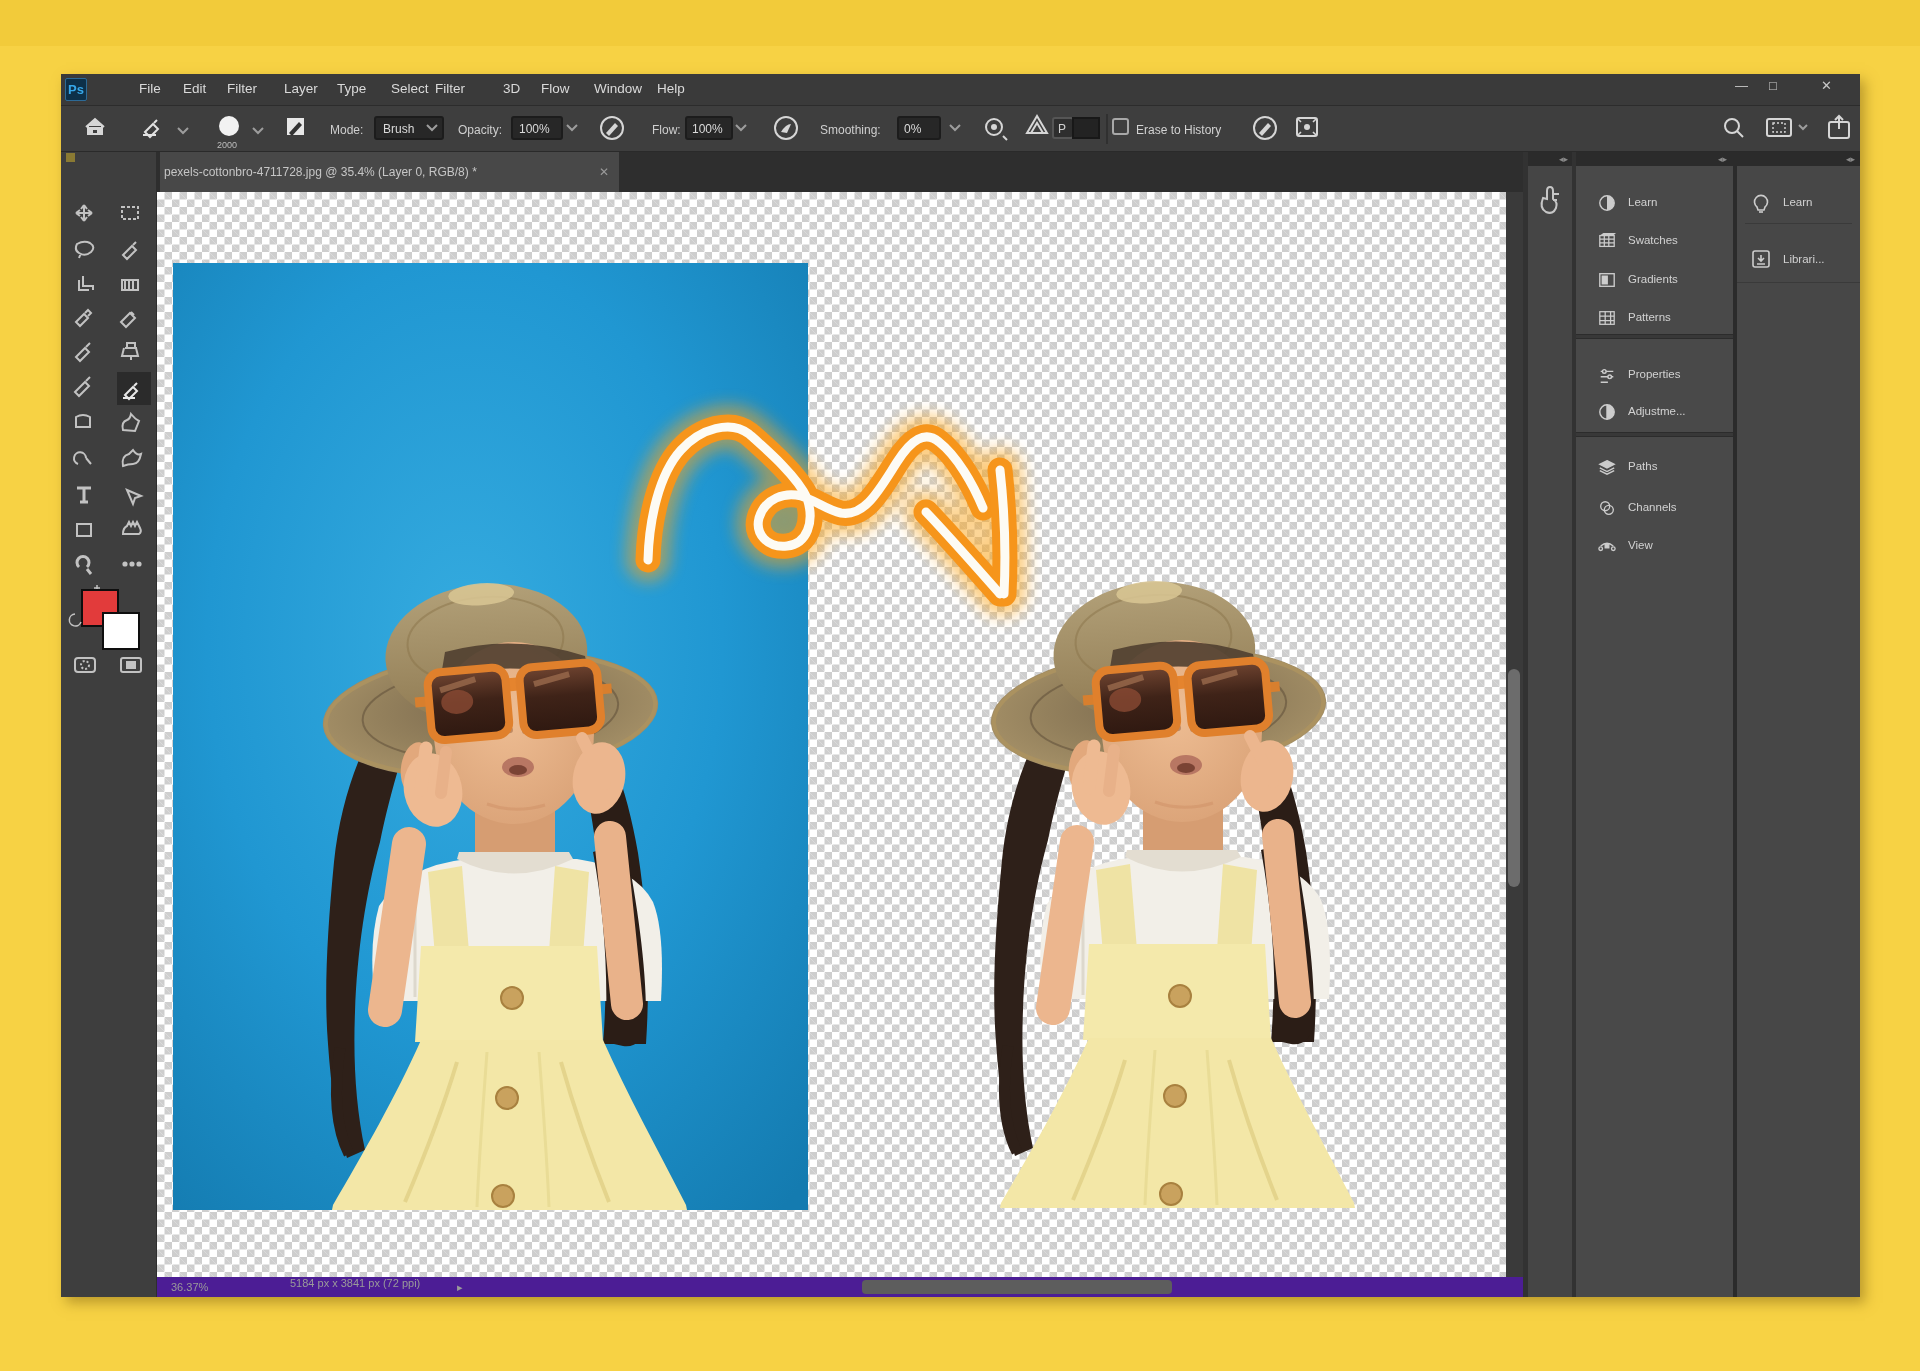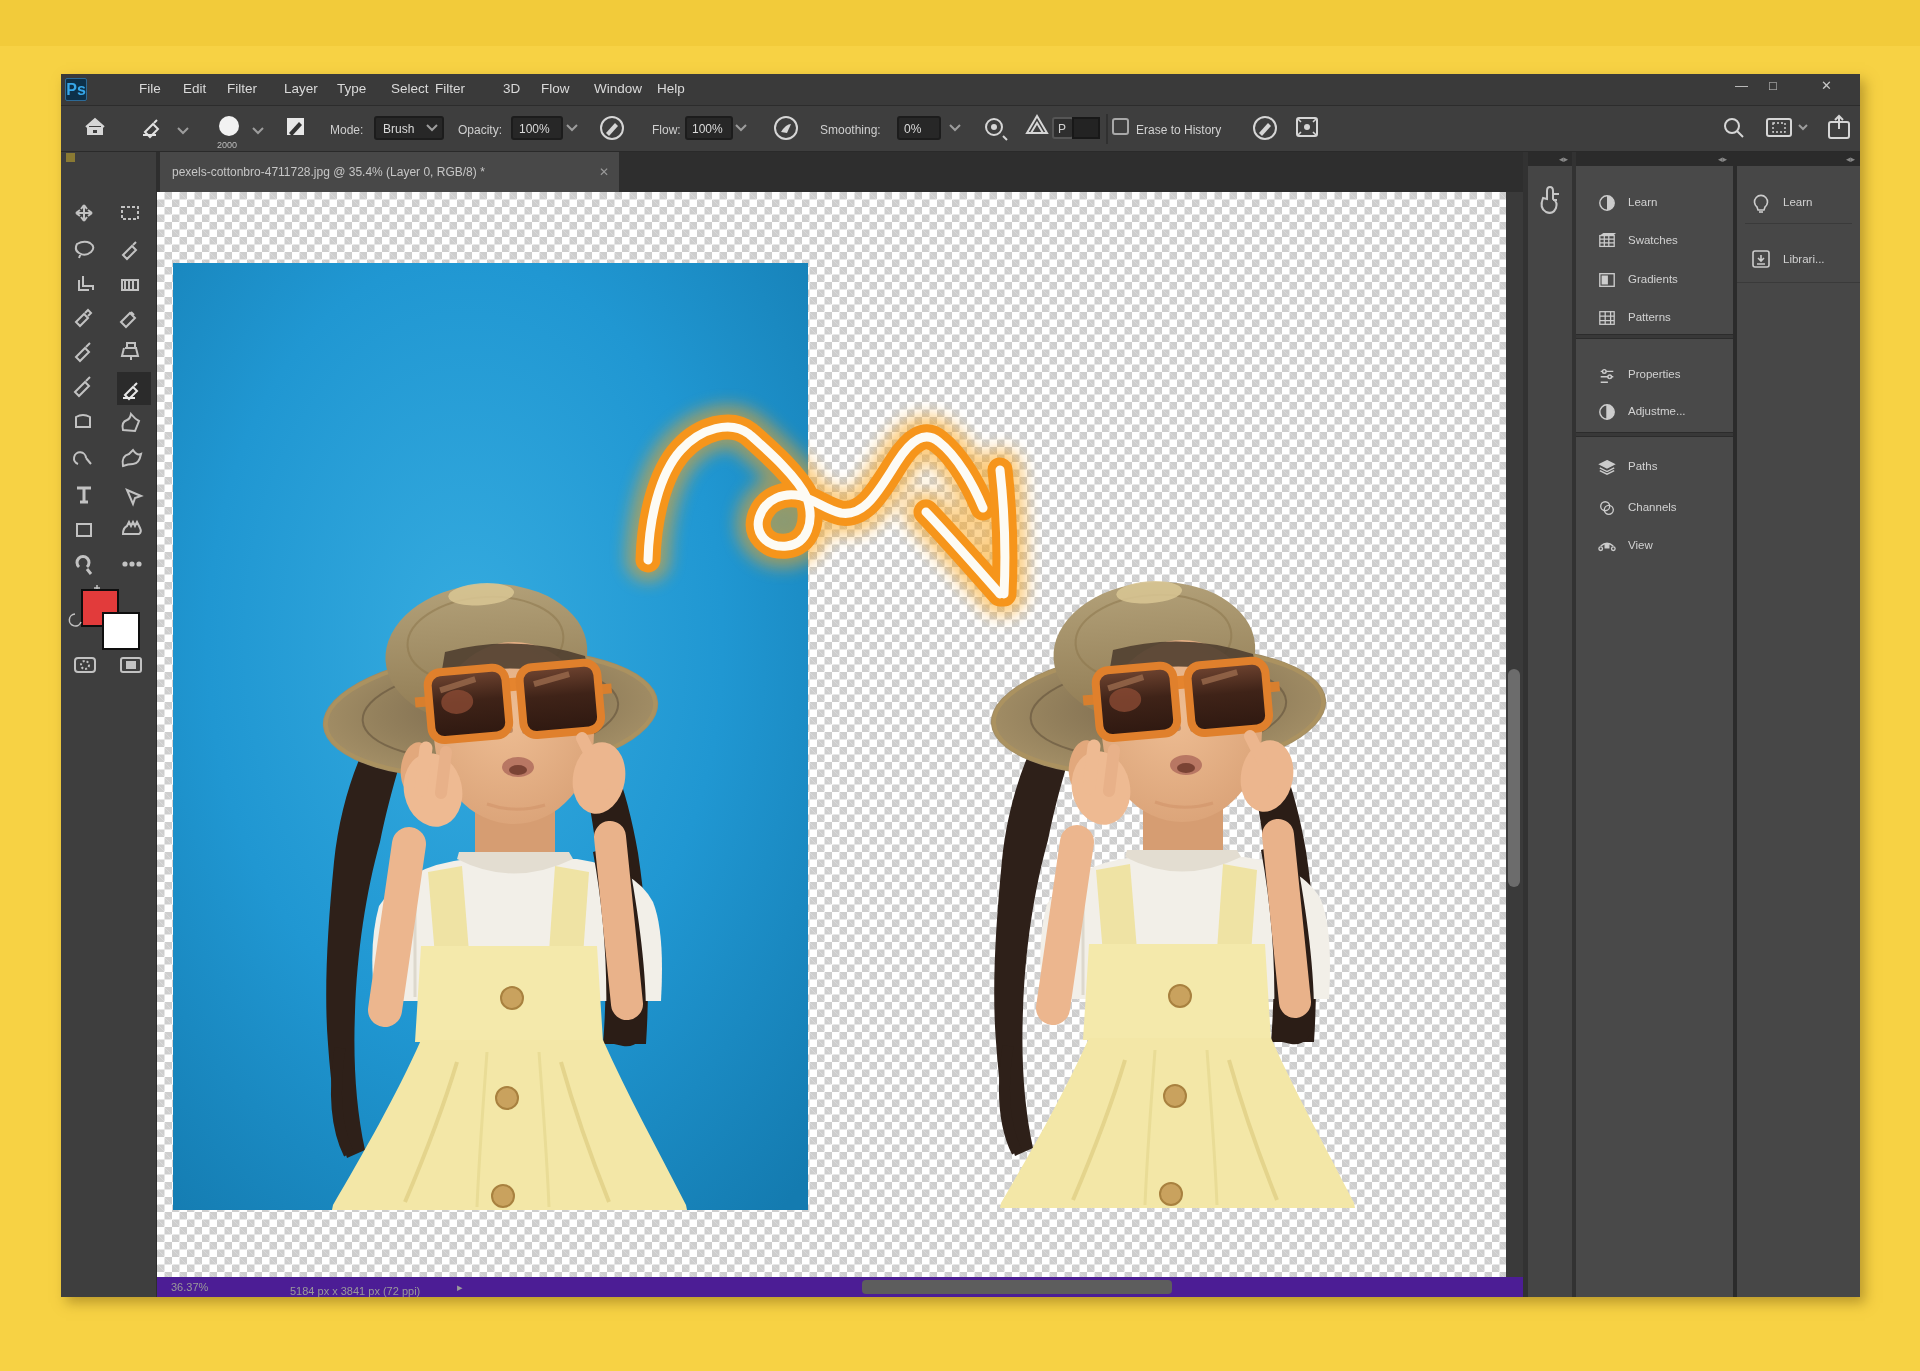--- a/index.html
+++ b/index.html
@@ -3,32 +3,32 @@
 <style>
 html,body{margin:0;padding:0;width:1920px;height:1371px;overflow:hidden;
  font-family:"Liberation Sans",sans-serif;}
 body{background:#f7d244;position:relative;}
 #topband{position:absolute;left:0;top:0;width:1920px;height:46px;background:#f2cb3a;}
 #win{position:absolute;left:61px;top:74px;width:1799px;height:1223px;background:#3d3d3d;box-shadow:5px 6px 12px rgba(130,100,20,0.5);}
 
 #menubar{position:absolute;left:0;top:0;width:1799px;height:31px;background:#3a3a3a;}
 .mi{position:absolute;top:7px;font-size:13.5px;color:#dadada;margin-left:36px;}
 #pslogo{position:absolute;left:4px;top:4px;width:20px;height:21px;background:#0d3049;
- border:1px solid #2d6a96;border-radius:2px;color:#36a7e9;font-size:16px;font-weight:bold;
+ border:1px solid #2d6a96;border-radius:2px;color:#36a7e9;font-size:13px;font-weight:bold;
  text-align:center;line-height:21px;}
 .wc{position:absolute;top:4px;color:#c9c9c9;font-size:13px;}
 
 #opts{position:absolute;left:0;top:31px;width:1799px;height:47px;background:#3e3e3e;
  border-top:1px solid #2c2c2c;border-bottom:1px solid #2a2a2a;box-sizing:border-box;}
 
 #toolbar{position:absolute;left:0;top:78px;width:96px;height:1145px;background:#3e3e3e;border-right:1px solid #2e2e2e;box-sizing:border-box;}
 
 #tabbar{position:absolute;left:96px;top:78px;width:1366px;height:40px;background:#2e2e2e;}
 #tab{position:absolute;left:3px;top:0px;width:459px;height:40px;background:#484848;
- color:#c6c6c6;font-size:12px;line-height:40px;padding-left:12px;box-sizing:border-box;}
+ color:#c6c6c6;font-size:12px;line-height:40px;padding-left:4px;box-sizing:border-box;}
 #canvas{position:absolute;left:96px;top:118px;width:1349px;height:1085px;background-color:#fff;
  background-image:linear-gradient(45deg,#cecece 25%,transparent 25%,transparent 75%,#cecece 75%,#cecece),
  linear-gradient(45deg,#cecece 25%,transparent 25%,transparent 75%,#cecece 75%,#cecece);
  background-position:0 0,7.5px 7.5px;background-size:15px 15px;}
 #vscroll{position:absolute;left:1445px;top:118px;width:17px;height:1085px;background:#3a3a3a;}
 #vthumb{position:absolute;left:1447px;top:595px;width:12px;height:218px;background:#6c6c6c;border-radius:6px;}
 #statusbar{position:absolute;left:96px;top:1203px;width:1366px;height:20px;background:#4c1d95;
  font-size:11px;color:#9a9a9a;}
 #hthumb{position:absolute;left:801px;top:1206px;width:310px;height:14px;background:#5d5d5d;border-radius:4px;}
 
@@ -271,21 +271,21 @@
   <use href="#girl" transform="translate(668,-2)"></use>
   <use href="#arrowPaths" stroke="#f9a51e" stroke-width="44" opacity="0.55" filter="url(#gl)"></use>
   <use href="#arrowPaths" stroke="#f6951b" stroke-width="25"></use>
   <use href="#arrowPaths" stroke="#fdfbf4" stroke-width="9"></use>
  </svg>
  </div>
  <div id="vscroll"></div>
     <div id="vthumb"></div>
  <div id="statusbar">
   <span style="position:absolute;left:14px;top:4px;">36.37%</span>
-  <span style="position:absolute;left:100px;top:8px;padding-left:33px;">5184 px x 3841 px (72 ppi)</span>
+  <span style="position:absolute;left:100px;top:0;padding-left:33px;">5184 px x 3841 px (72 ppi)</span>
   <span style="position:absolute;left:300px;top:4px;">▸</span>
  </div>
  <div id="hthumb"></div>
  <div id="ncol">
       <div class="dhead">
         <span style="position:absolute;right:4px;top:2px;color:#888;font-size:9px;">◂▸</span>
       </div>
   <svg width="44" height="80" viewBox="0 0 44 80" style="position:absolute;top:14px" stroke="#c6c6c6" fill="none" stroke-width="2">
    <path d="M15 32 q-4 10 3 14 q7 3 10 -4 q2 -6 -3 -9 v-8 q0 -4 -3 -4 q-3 0 -3 4 v8 Z M25 28 h6 M25 34 h4"></path>
   </svg>

